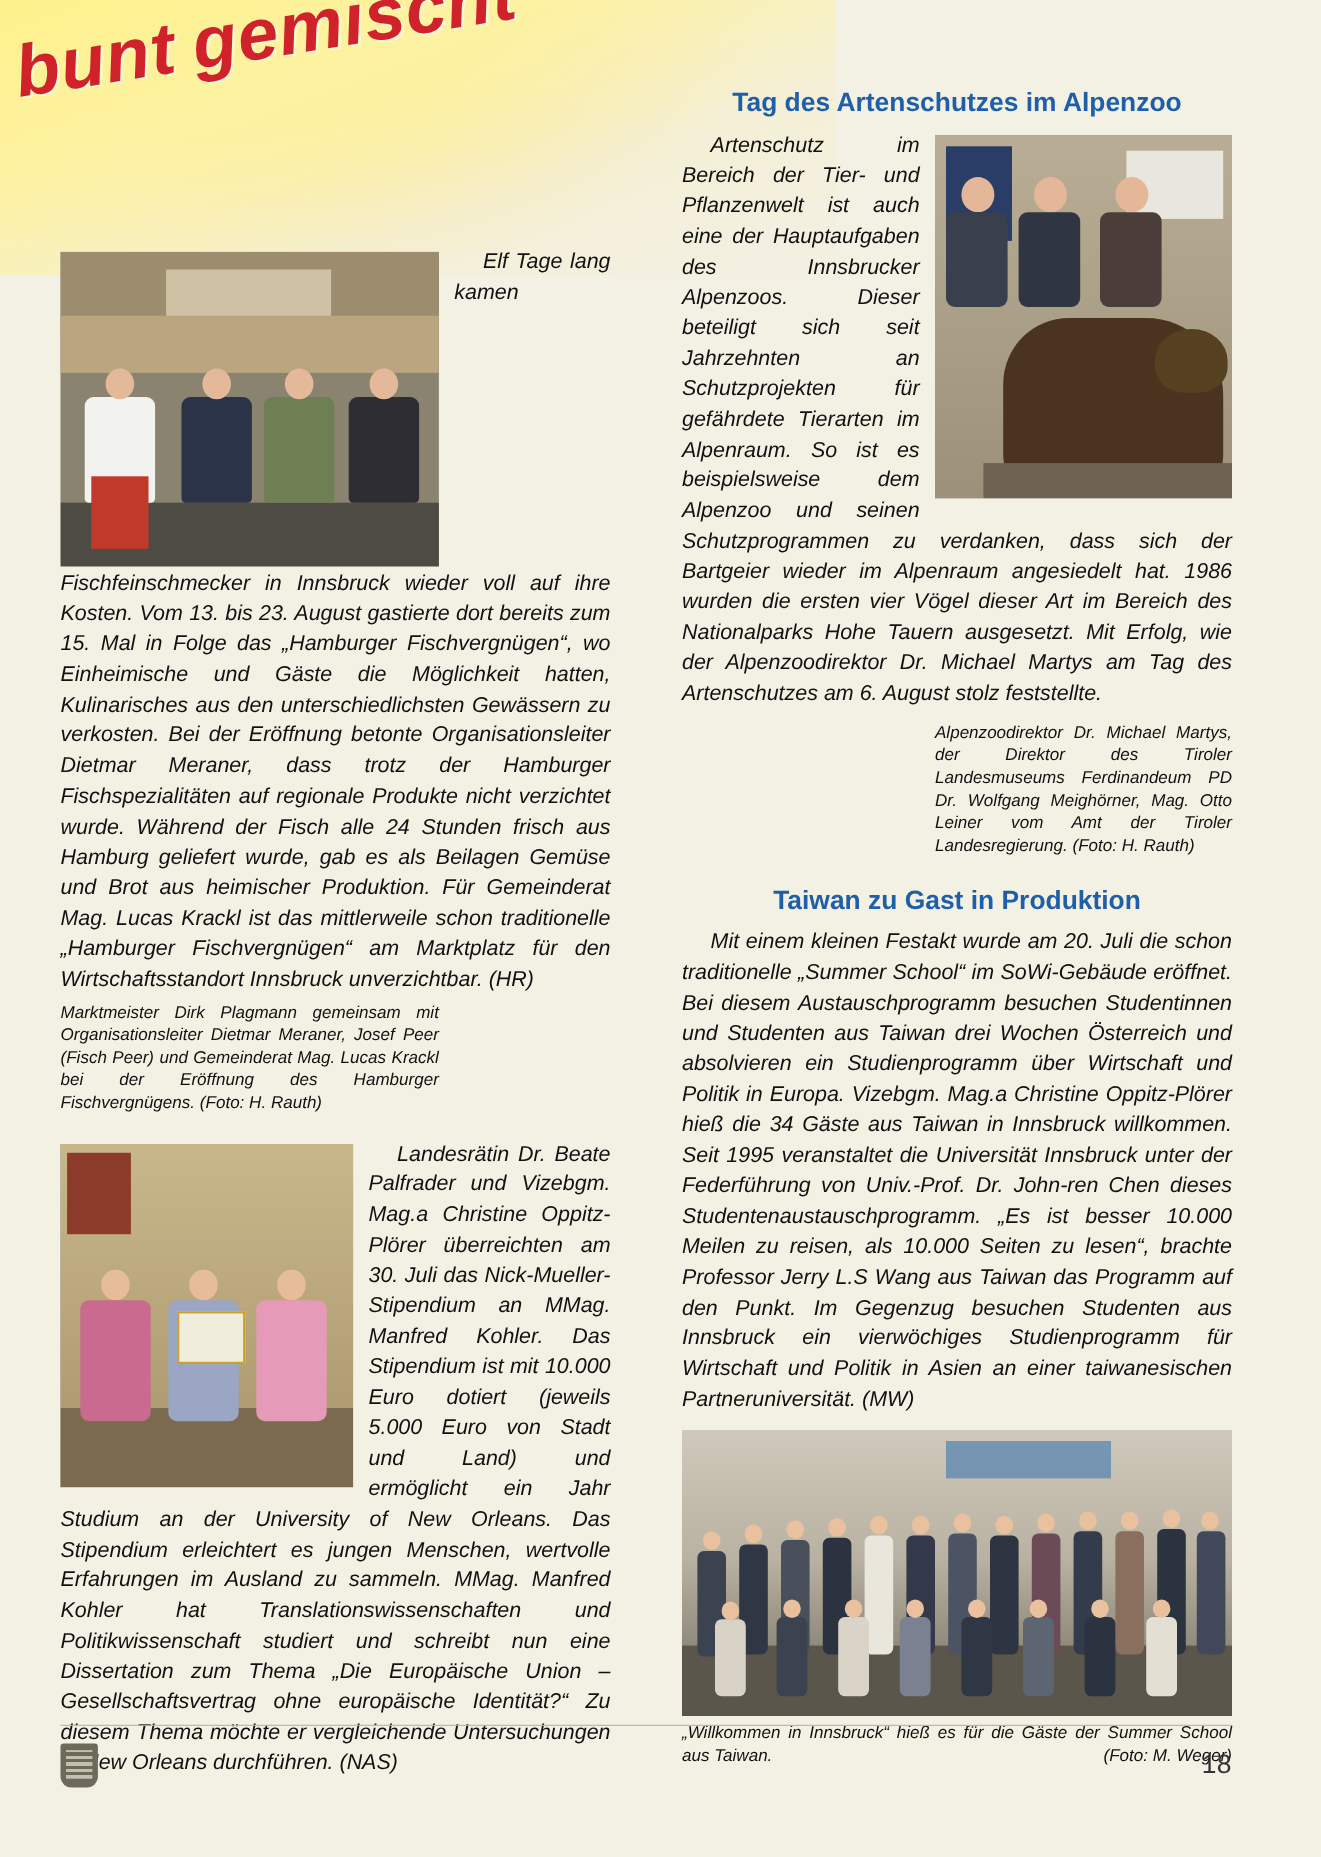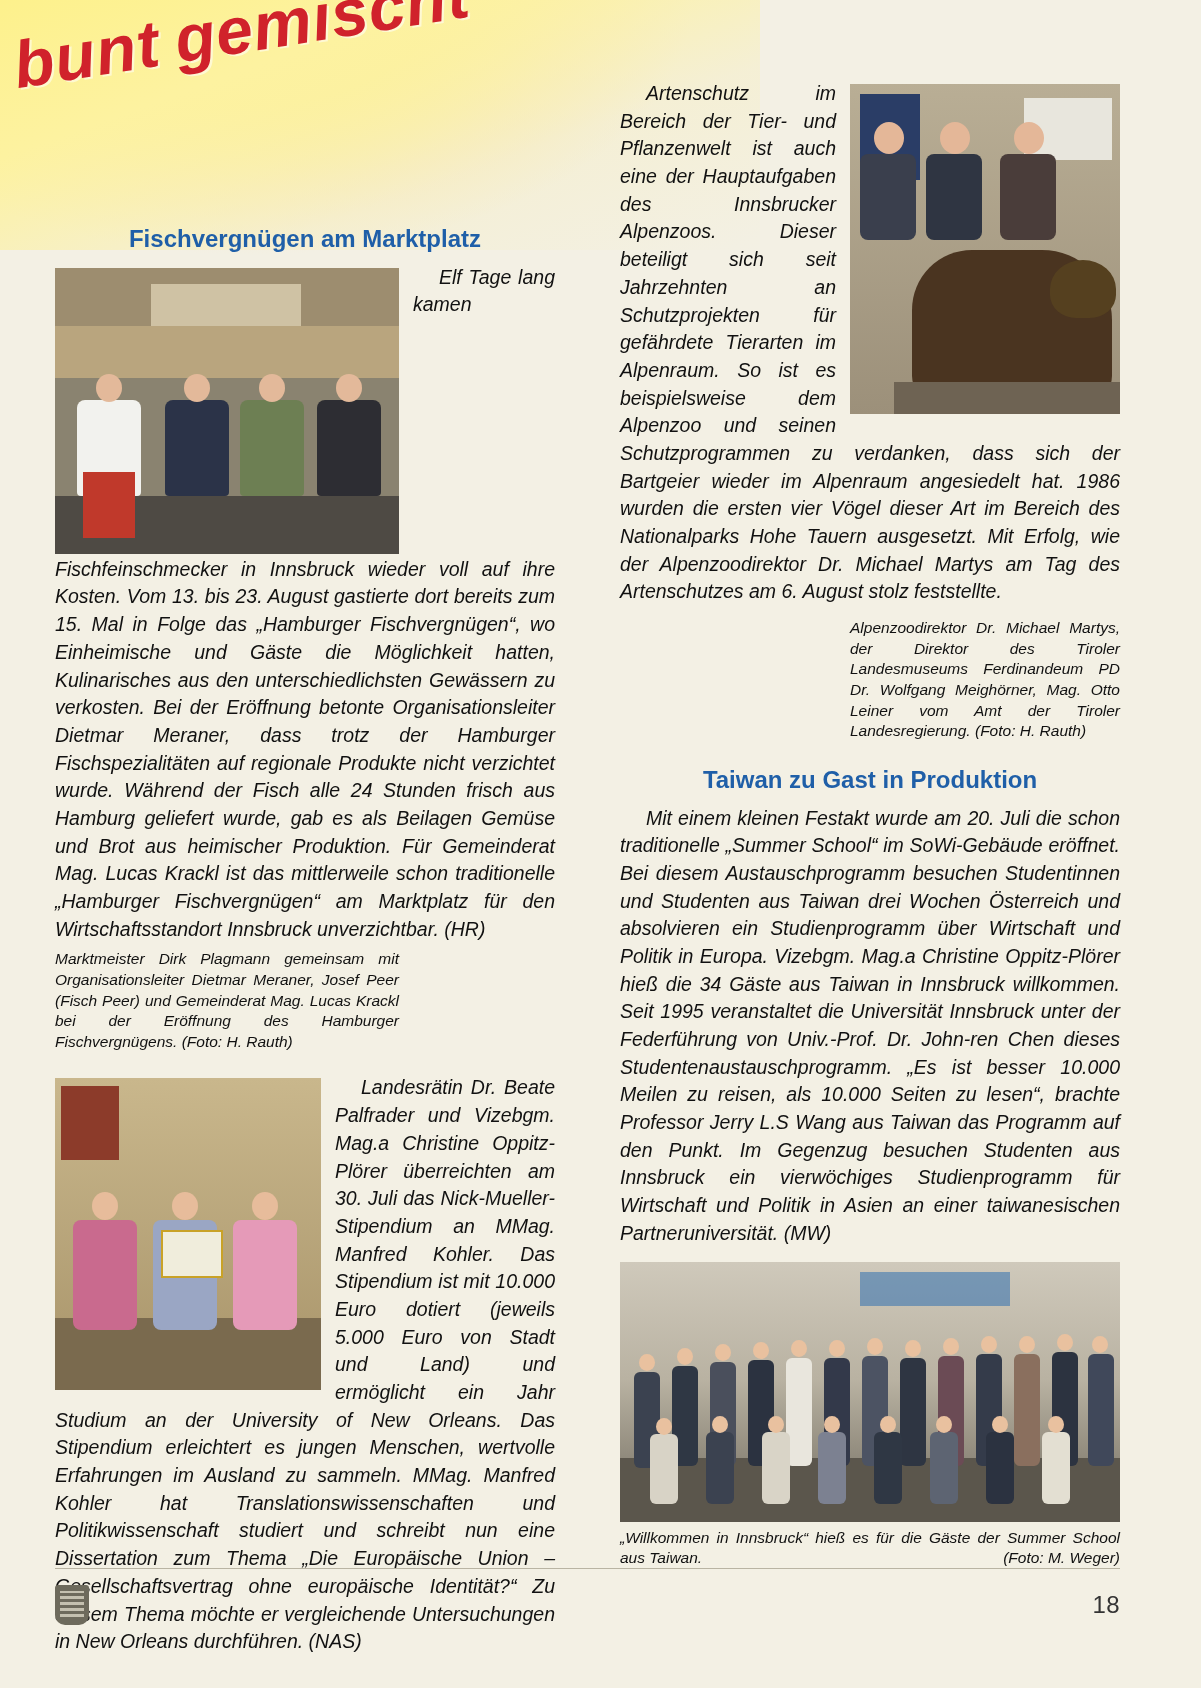--- a/index.html
+++ b/index.html
@@ -159,21 +159,20 @@
   <div class="bg-yellow"></div>
   <div class="bg-yellow2"></div>
 
   <div class="masthead">
     <span>bunt</span><span class="m2">gemischt</span>
   </div>
 
   <div class="col-left">
 
     <div>
-      <h2 class="headline">Fischvergnügen am Marktplatz</h2>
 
       <div class="clearfix">
         <div class="photo ph-fish float-left-img">
           <div class="ph-inner">
             <div class="wall"></div>
             <div class="banner"></div>
             <div class="stall"></div>
             <div class="floor"></div>
             <div class="p ph-cook" style="left:22px;">
                 <div class="head"></div>
@@ -236,20 +235,21 @@
           <p>Landesrätin Dr. Beate Palfrader und Vizebgm. Mag.a Christine Oppitz-Plörer überreichten am 30. Juli das Nick-Mueller-Stipendium an MMag. Manfred Kohler. Das Stipendium ist mit 10.000 Euro dotiert (jeweils 5.000 Euro von Stadt und Land) und ermöglicht ein Jahr Studium an der University of New Orleans. Das Stipendium erleichtert es jungen Menschen, wertvolle Erfahrungen im Ausland zu sammeln. MMag. Manfred Kohler hat Translationswissenschaften und Politikwissenschaft studiert und schreibt nun eine Dissertation zum Thema „Die Europäische Union – Gesellschaftsvertrag ohne europäische Identität?“ Zu diesem Thema möchte er vergleichende Untersuchungen in New Orleans durchführen. (NAS)</p>
         </div>
 
       </div>
     </div>
   </div>
 
   <div class="col-right">
 
     <div>
+      <h2 class="headline">Tag des Artenschutzes im Alpenzoo</h2>
 
       <div class="clearfix">
         <div class="photo ph-bear float-right-img">
           <div class="ph-inner">
             <div class="wall"></div>
             <div class="poster"></div>
             <div class="poster2"></div>
             <div class="m" style="left:10px;">
                 <div class="hd"></div>
                 <div class="bd" style="background:#3a3f4d;"></div>

